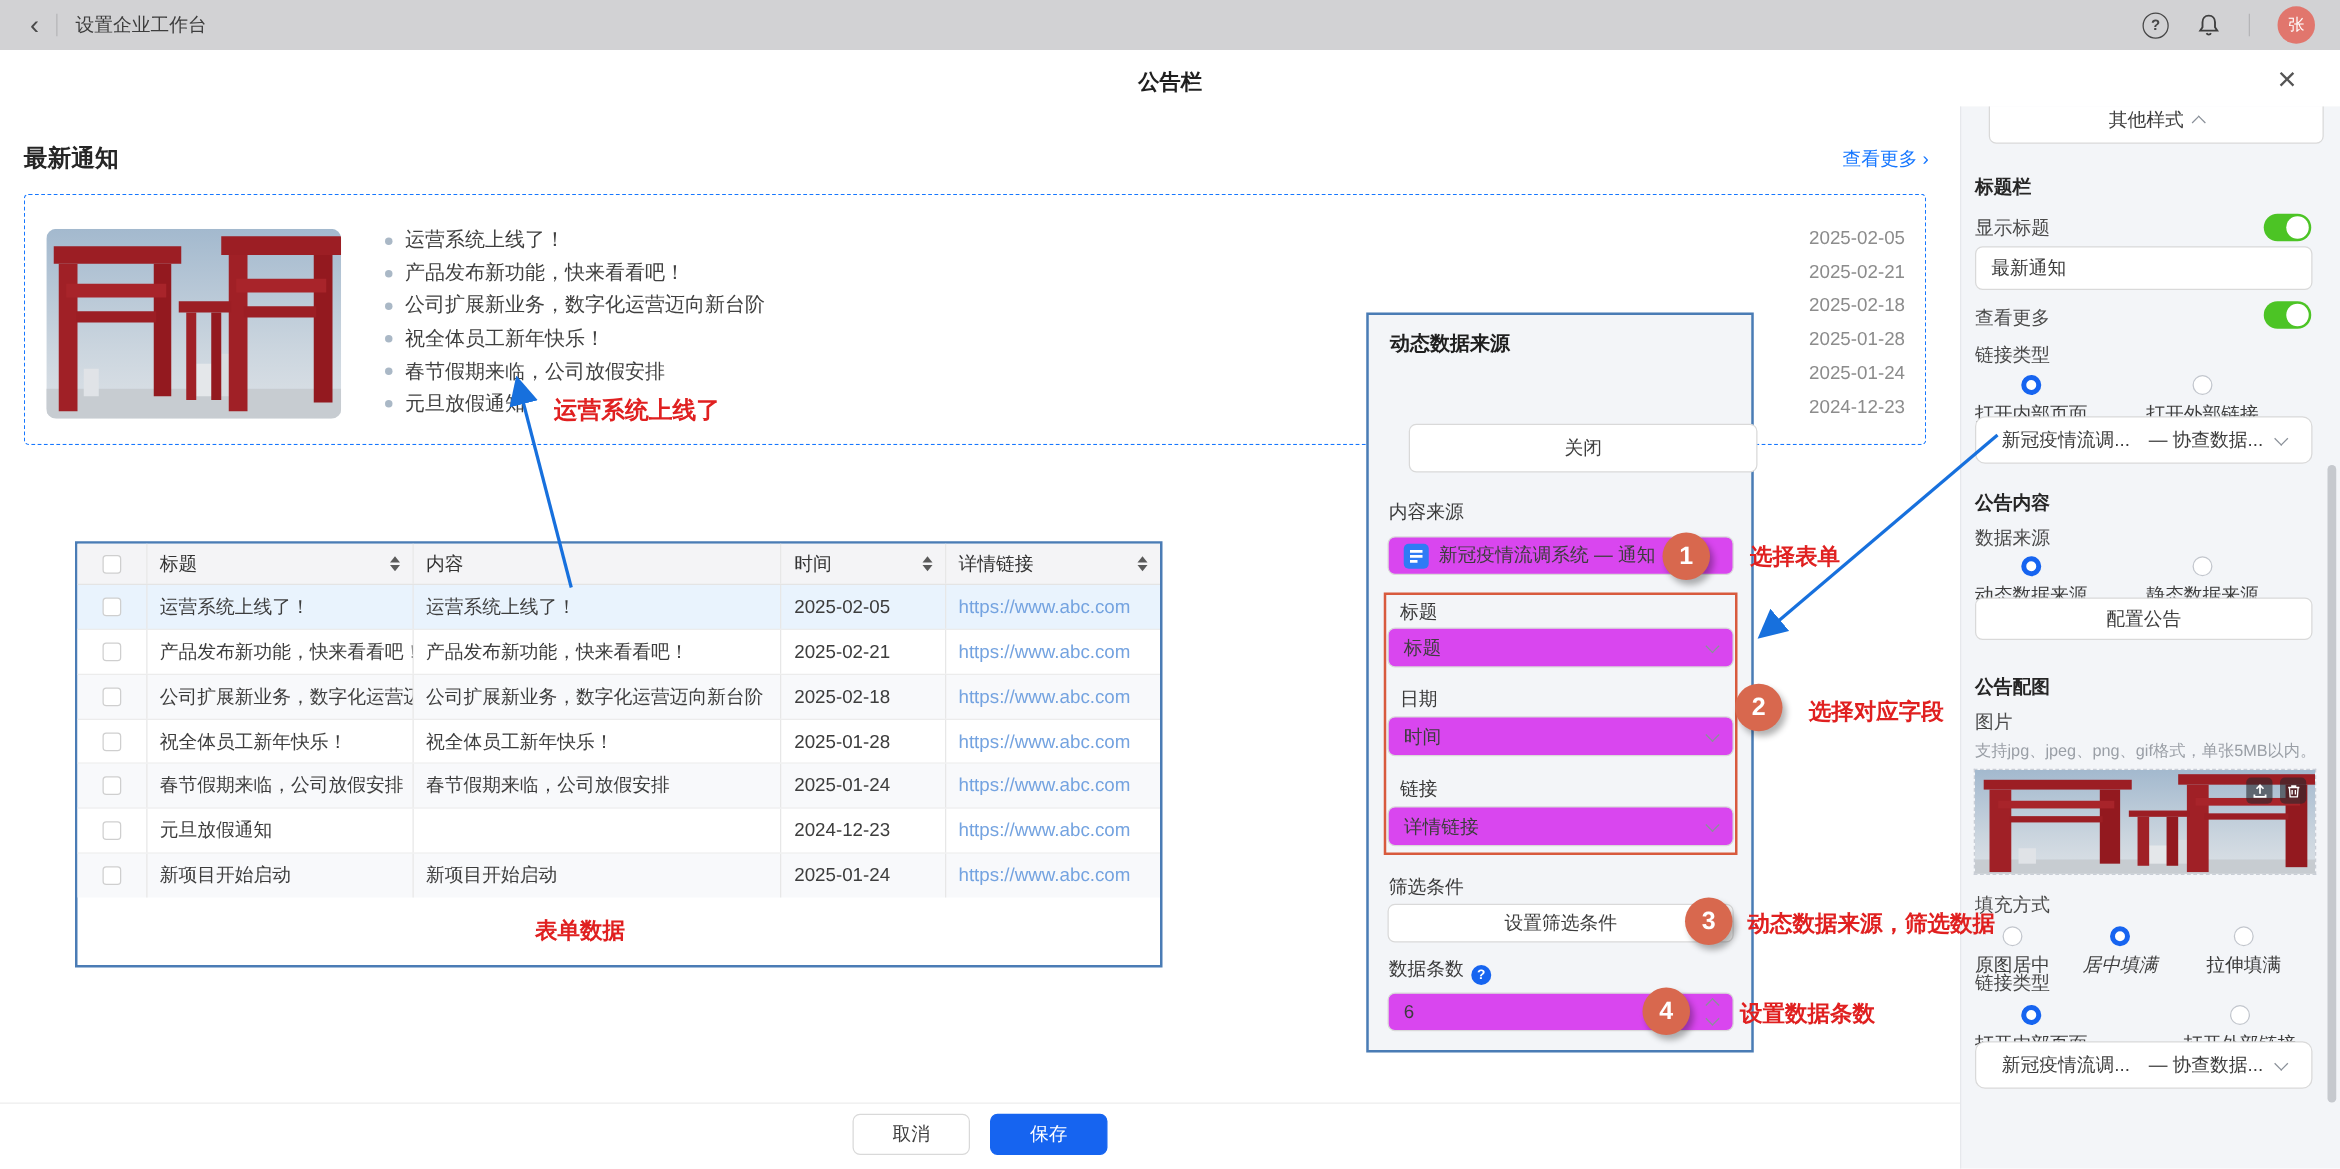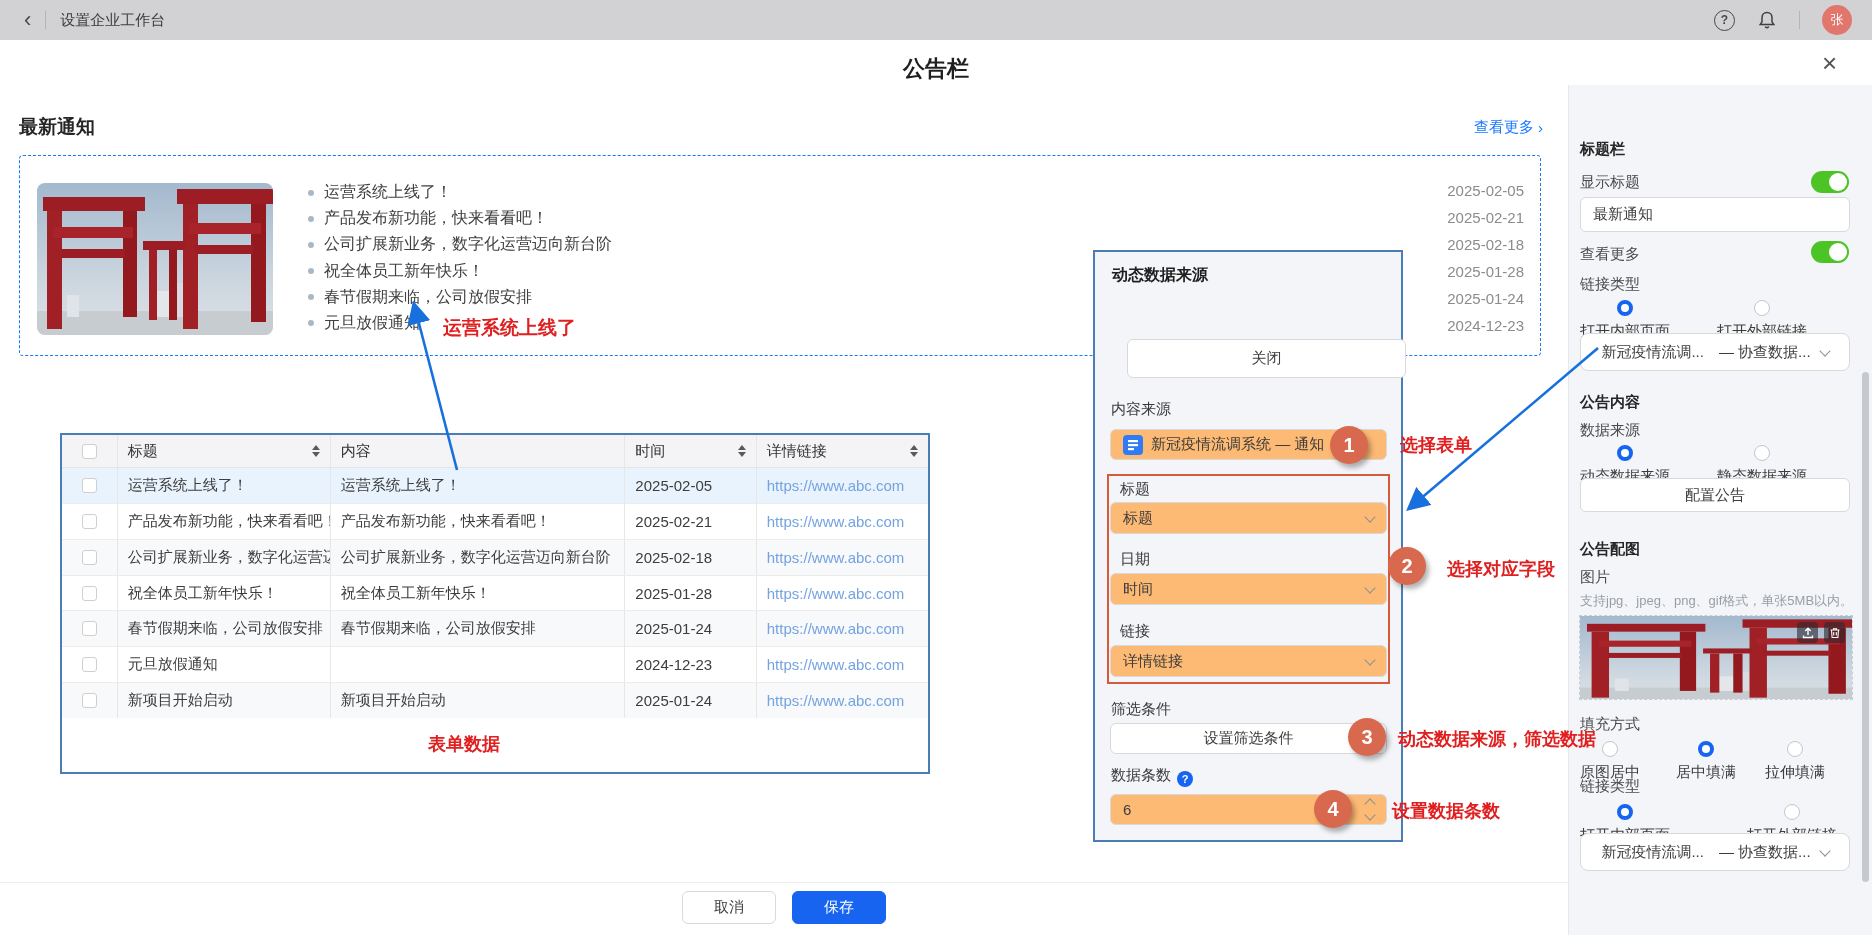--- a/index.html
+++ b/index.html
@@ -10,21 +10,21 @@
   .topbar{position:absolute;left:0;top:0;width:1872px;height:40px;background:#d2d2d4;display:flex;align-items:center;z-index:30;}
   .tb-back{margin-left:24px;font-size:22px;color:#4a4a4a;line-height:1;cursor:pointer;}
   .tb-div{width:1px;height:18px;background:#b5b5b7;margin:0 14px;}
   .tb-title{font-size:15px;color:#3d3d3d;}
   .tb-right{position:absolute;right:20px;top:0;height:40px;display:flex;align-items:center;gap:22px;}
   .help-ic{width:21px;height:21px;border:1.6px solid #474747;border-radius:50%;display:flex;align-items:center;justify-content:center;font-size:12px;color:#474747;font-weight:bold;}
   .tb-div2{width:1px;height:18px;background:#b5b5b7;}
   .avatar{width:30px;height:30px;border-radius:50%;background:#e1766d;color:#fff;font-size:13px;display:flex;align-items:center;justify-content:center;}
   
   .m-header{position:absolute;left:0;top:40px;width:1872px;height:45px;background:#fff;z-index:20;}
-  .m-title{position:absolute;left:0;top:14px;width:1872px;text-align:center;font-size:22px;font-weight:bold;color:#1f1f1f;}
+  .m-title{position:absolute;left:0;top:14px;width:1872px;text-align:center;font-size:17px;font-weight:bold;color:#1f1f1f;}
   .m-close{position:absolute;left:1822px;top:10px;font-size:26px;color:#555;cursor:pointer;line-height:1;}
   
   .sec-head{font-size:19px;font-weight:bold;color:#262626;}
   .more-link{color:#1677ff;font-size:15px;cursor:pointer;display:flex;align-items:center;gap:4px;}
   .card{position:absolute;left:19px;top:155px;width:1522px;height:201px;border:1px dashed #1677ff;border-radius:4px;background:#fff;}
   .card-img{position:absolute;left:17px;top:27px;width:236px;height:152px;border-radius:8px;overflow:hidden;}
   .nlist{position:absolute;left:288px;top:26px;height:152px;display:flex;flex-direction:column;justify-content:space-between;}
   .nitem{display:flex;align-items:center;gap:10px;font-size:16px;color:#404040;}
   .ndot{width:6px;height:6px;border-radius:50%;background:#aab8c6;flex:0 0 auto;}
   .ndates{position:absolute;right:16px;top:26px;height:152px;display:flex;flex-direction:column;justify-content:space-between;text-align:right;}
@@ -49,21 +49,21 @@
   .trow:last-child{border-bottom:none;}
   .cb{width:15px;height:15px;border:1.5px solid #cfcfcf;border-radius:3px;background:#fff;}
   .lnk{color:#74a3e0;}
   
   .panel{position:absolute;left:1093px;top:250px;width:310px;height:592px;background:#f3f5f8;border:2px solid #4a7cb5;z-index:10;}
   .p-title{position:absolute;left:17px;top:13px;font-size:16px;font-weight:bold;color:#1f1f1f;}
   .btn{display:flex;align-items:center;justify-content:center;border-radius:6px;font-size:15px;cursor:pointer;}
   .btn-blue{background:#1664f0;color:#fff;border:1px solid #1664f0;}
   .btn-white{background:#fff;color:#3d3d3d;border:1px solid #d9d9d9;}
   .p-lbl{position:absolute;font-size:15px;color:#3a3a3a;}
-  .ddbox{position:absolute;background:#fdba74;border:1px solid #d9d9d9;border-radius:6px;display:flex;align-items:center;padding:0 12px;font-size:15px;color:#3d3d3d;cursor:pointer;}
+  .ddbox{position:absolute;background:#d946ef;border:1px solid #d9d9d9;border-radius:6px;display:flex;align-items:center;padding:0 12px;font-size:15px;color:#3d3d3d;cursor:pointer;}
   .chev{width:8px;height:8px;border-right:1.6px solid #8a9099;border-bottom:1.6px solid #8a9099;transform:rotate(45deg);margin-left:auto;margin-top:-3px;flex:0 0 auto;}
   .chev-up{transform:rotate(-135deg);margin-top:4px;}
   .redbox{position:absolute;left:12px;top:222px;width:283px;height:210px;border:2px solid #d85a3d;}
   .appic{width:20px;height:20px;border-radius:4px;background:#2f7bf5;display:flex;align-items:center;justify-content:center;margin-right:8px;flex:0 0 auto;}
   .qic{width:16px;height:16px;border-radius:50%;background:#1664f0;color:#fff;font-size:11px;font-weight:bold;display:inline-flex;align-items:center;justify-content:center;margin-left:6px;vertical-align:-3px;}
   .stepper{margin-left:auto;display:flex;flex-direction:column;gap:5px;align-items:center;}
   .stepper .chev{margin:0;}
   
   .red-text{position:absolute;color:#e02020;font-size:18px;font-weight:bold;white-space:nowrap;z-index:26;}
   .cnum{position:absolute;width:38px;height:38px;border-radius:50%;background:#d8684e;color:#fff;font-size:20px;font-weight:bold;display:flex;align-items:center;justify-content:center;box-shadow:3px 4px 5px rgba(0,0,0,0.3);z-index:25;}
@@ -316,20 +316,24 @@
   <div class="ddbox" style="left:15px;top:542px;width:277px;height:31px;cursor:text;">
     <span>6</span>
     <span class="stepper">
         <span class="chev chev-up"></span>
         <span class="chev" style="margin-top:-2px;"></span>
       </span>
   </div>
 </div>
 
 <div class="sidebar">
+  <div class="btn btn-white abs" style="left:22px;top:-8px;width:268px;height:38px;gap:8px;">
+    <span>其他样式</span>
+      <span class="chev chev-up" style="margin:0;margin-top:4px;"></span>
+  </div>
   <div class="sb-sec" style="left:11px;top:55px;">标题栏</div>
   <div class="sb-lbl" style="left:11px;top:88px;">显示标题</div>
   <div class="toggle" style="left:242px;top:86px;"></div>
   <div class="sb-in" style="left:11px;top:112px;width:270px;height:35px;">最新通知</div>
   <div class="sb-lbl" style="left:11px;top:160px;">查看更多</div>
   <div class="toggle" style="left:242px;top:156px;"></div>
   <div class="sb-lbl" style="left:11px;top:190px;">链接类型</div>
   <div class="rgroup" style="left:11px;top:215px;">
     <span class="radio on"></span>
       <span>打开内部页面</span>
@@ -394,21 +398,21 @@
       <svg width="12" height="12" viewBox="0 0 12 12">
           <path d="M1.5 3h9M4.5 3V1.8h3V3M2.5 3l.6 7.5h5.8L9.5 3M4.7 5v3.5M7.3 5v3.5" stroke="#fff" stroke-width="1.1" fill="none"></path>
         </svg>
     </span>
   </div>
   <div class="sb-lbl" style="left:11px;top:630px;">填充方式</div>
   <div class="rgroup" style="left:11px;top:656px;">
     <span class="radio"></span>
       <span>原图居中</span>
   </div>
-  <div class="rgroup" style="left:107px;top:656px;">
+  <div class="rgroup" style="left:97px;top:656px;font-style:italic;">
     <span class="radio on"></span>
       <span>居中填满</span>
   </div>
   <div class="rgroup" style="left:196px;top:656px;">
     <span class="radio"></span>
       <span>拉伸填满</span>
   </div>
   <div class="sb-lbl" style="left:11px;top:692px;">链接类型</div>
   <div class="rgroup" style="left:11px;top:719px;">
     <span class="radio on"></span>

